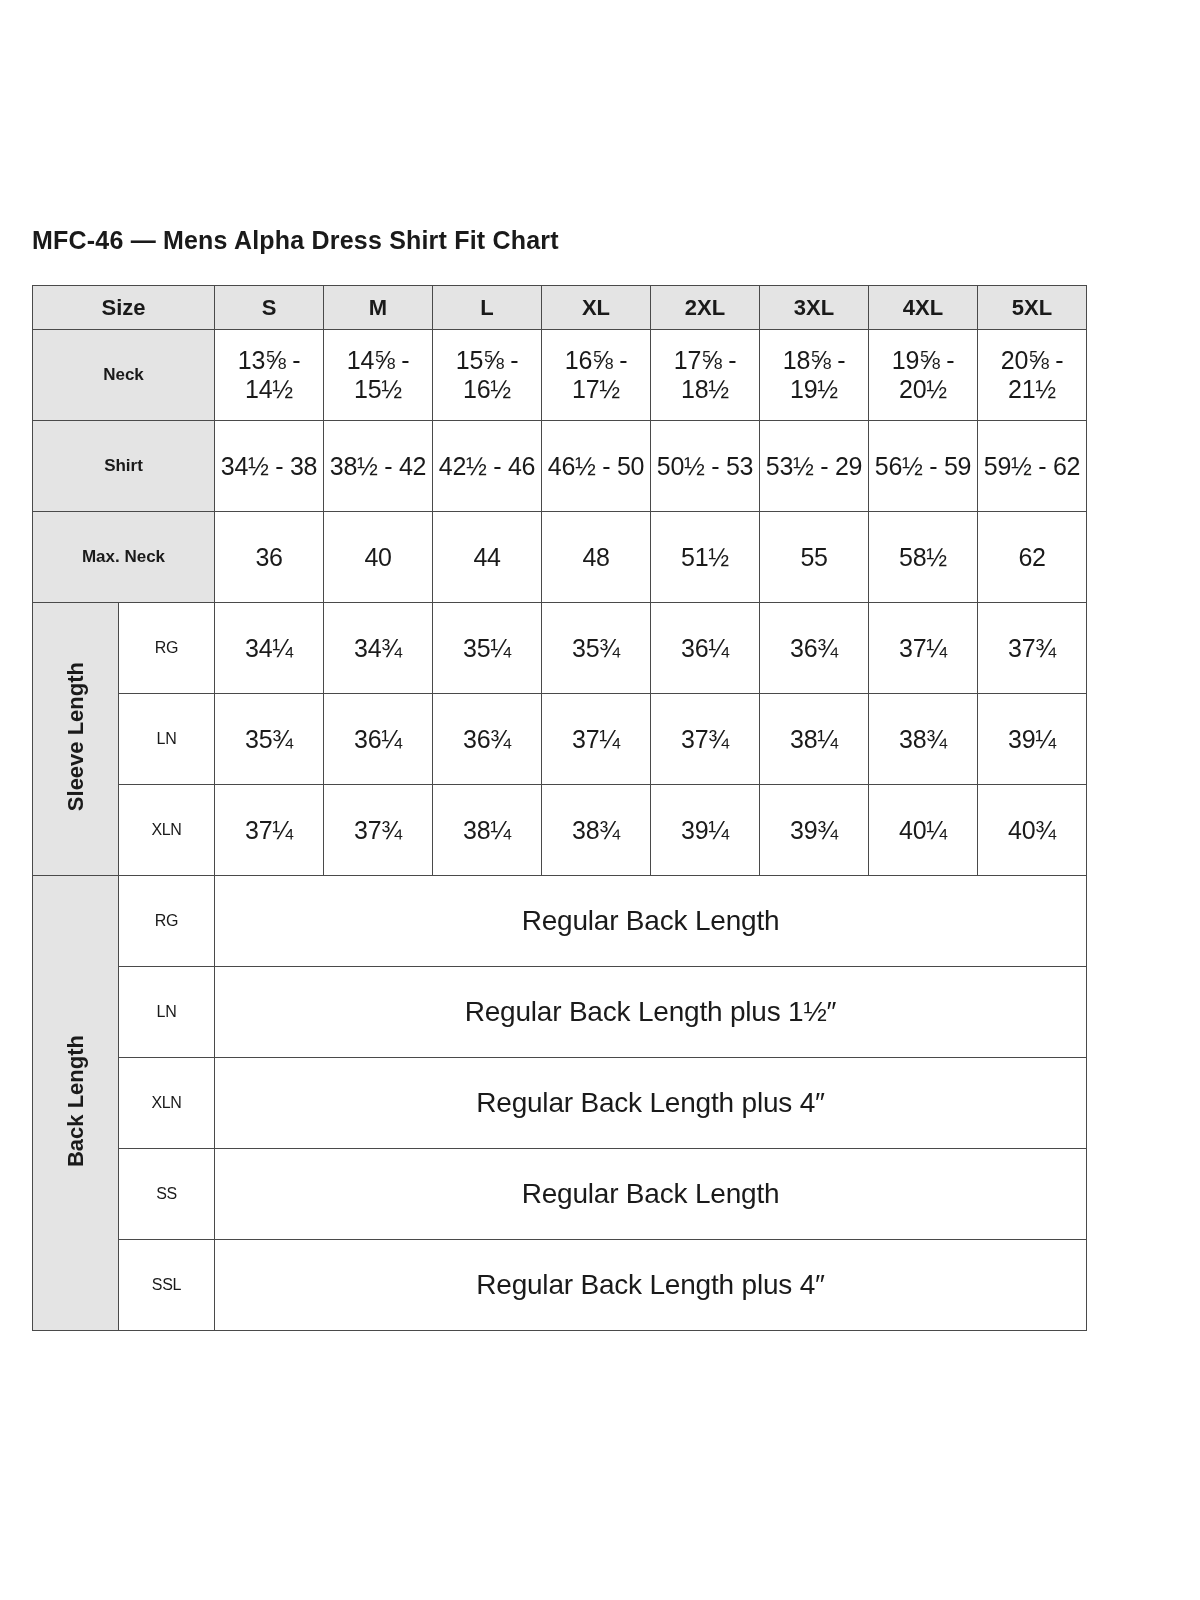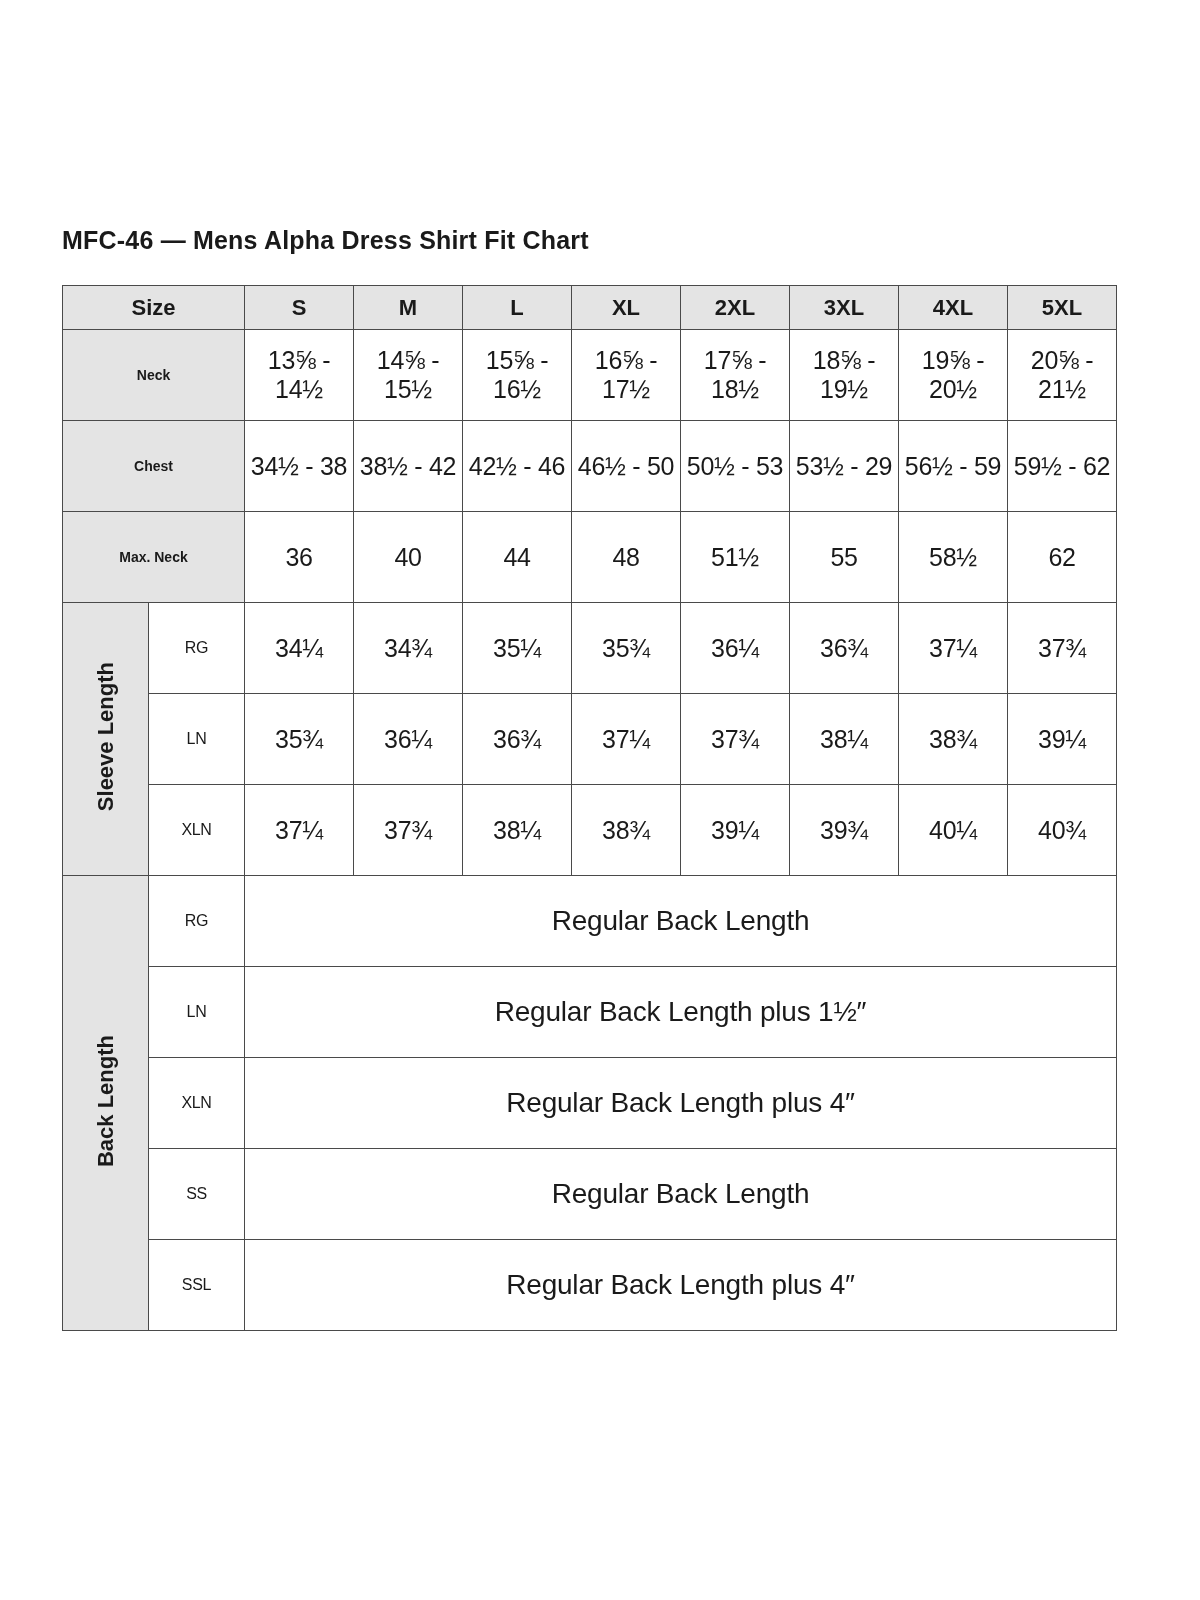--- a/index.html
+++ b/index.html
@@ -7,21 +7,21 @@
     padding: 0;
     background: #ffffff;
   }
   body {
     width: 1200px;
     height: 1600px;
     font-family: "Liberation Sans", sans-serif;
     color: #1a1a1a;
   }
   .page {
-    padding: 226px 40px 0 62px;
+    padding: 226px 40px 0 32px;
   }
   .title {
     font-size: 25px;
     font-weight: 700;
     margin: 0 0 30px 0;
     letter-spacing: 0.2px;
   }
   table.fit {
     border-collapse: collapse;
     table-layout: fixed;
@@ -31,21 +31,21 @@
     border: 1px solid #4a4a4a;
     text-align: center;
     vertical-align: middle;
     padding: 0 4px;
     overflow: hidden;
   }
   .gray { background: #e4e4e4; }
   tr.hdr { height: 44px; }
   tr.r   { height: 91px; }
   .size-h  { font-size: 22px; font-weight: 700; }
-  .row-lbl { font-size: 14px; font-weight: 700; }
+  .row-lbl { font-size: 17px; font-weight: 700; }
   .val     { font-size: 25px; font-weight: 500; letter-spacing: -0.3px; }
   .sub     { font-size: 16px; font-weight: 500; letter-spacing: -0.3px; }
   .wide    { font-size: 28px; font-weight: 500; letter-spacing: -0.2px; }
   .vert span {
     display: inline-block;
     writing-mode: vertical-rl;
     transform: rotate(180deg);
     font-size: 22px;
     font-weight: 700;
     white-space: nowrap;
@@ -90,21 +90,21 @@
         <td class="val">14⅝ - 15½</td>
         <td class="val">15⅝ - 16½</td>
         <td class="val">16⅝ - 17½</td>
         <td class="val">17⅝ - 18½</td>
         <td class="val">18⅝ - 19½</td>
         <td class="val">19⅝ - 20½</td>
         <td class="val">20⅝ - 21½</td>
       </tr>
 
       <tr class="r">
-        <th colspan="2" class="gray row-lbl">Chest</th>
+        <th colspan="2" class="gray row-lbl">Shirt</th>
         <td class="val">34½ - 38</td>
         <td class="val">38½ - 42</td>
         <td class="val">42½ - 46</td>
         <td class="val">46½ - 50</td>
         <td class="val">50½ - 53</td>
         <td class="val">53½ - 29</td>
         <td class="val">56½ - 59</td>
         <td class="val">59½ - 62</td>
       </tr>
 

